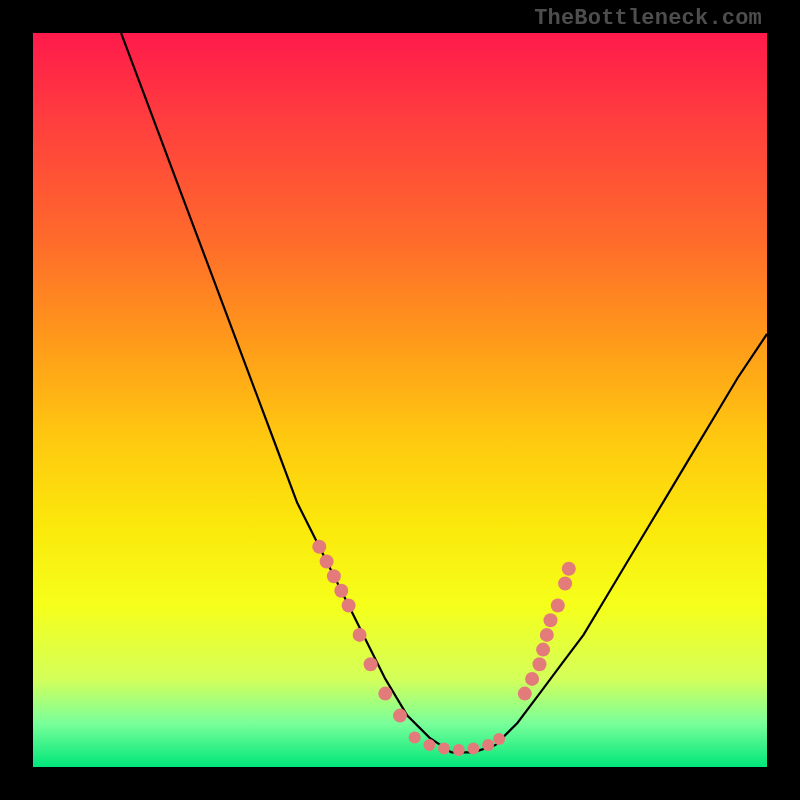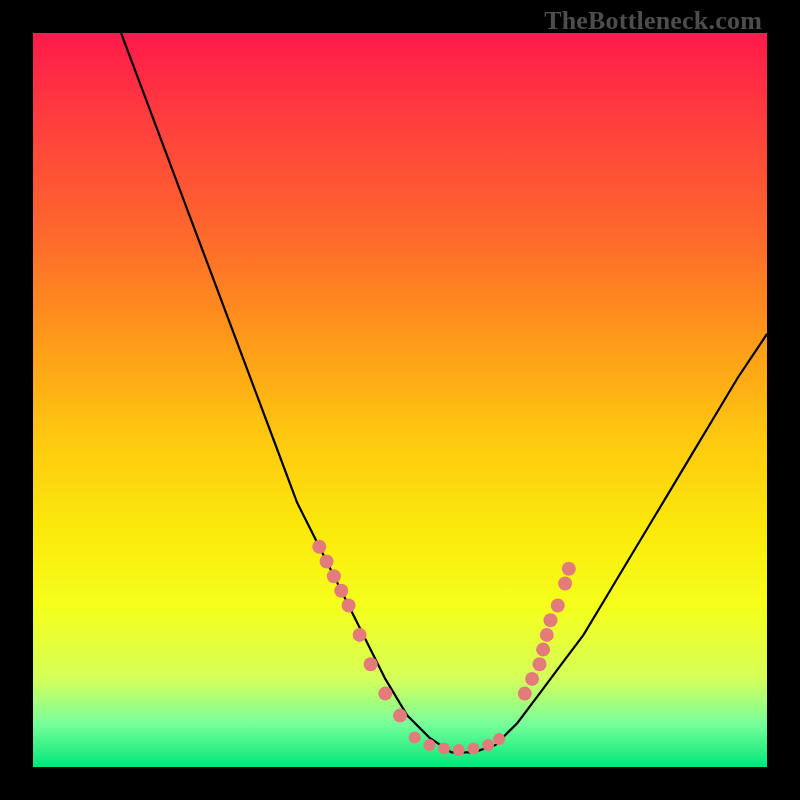--- a/index.html
+++ b/index.html
@@ -31,22 +31,22 @@
       #f5ff1a 78%,
       #d4ff5a 88%,
       #7aff9a 94%,
       #00e67a 100%
     );
   }
   .watermark {
     position: absolute;
     right: 38px;
     top: 6px;
-    font-family: Liberation Serif, serif;
-    font-size: 26px;
+    font-family: Liberation Mono, monospace;
+    font-size: 22px;
     font-weight: 600;
     color: #4d4d4d;
     letter-spacing: 0.2px;
   }
   svg.curve {
     position: absolute;
     left: 0;
     top: 0;
     width: 734px;
     height: 734px;

